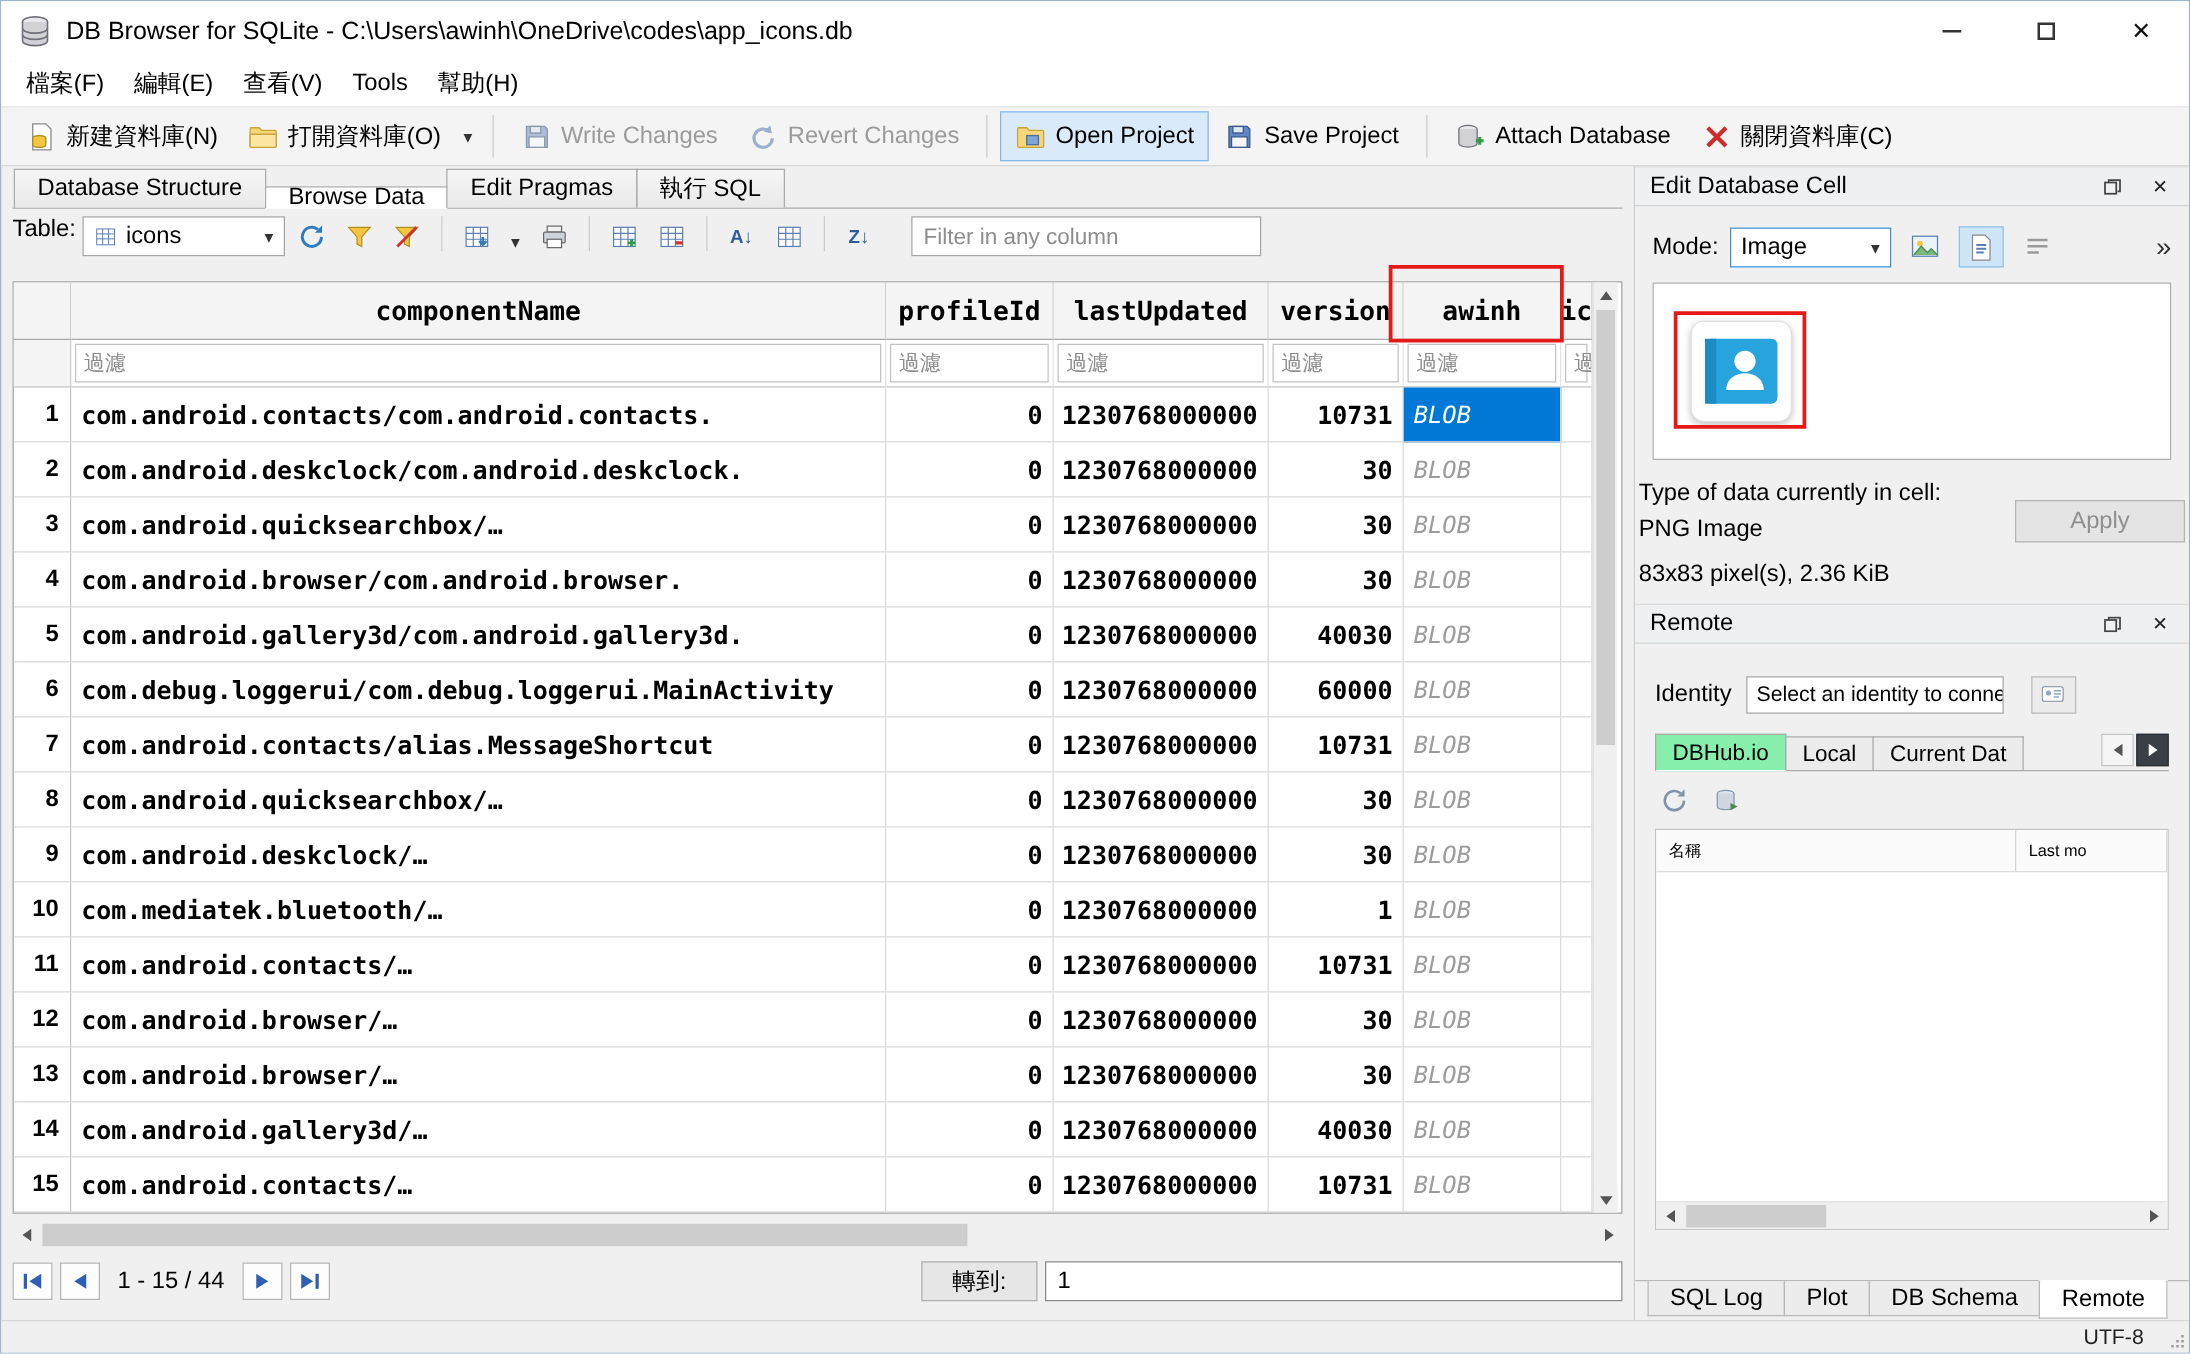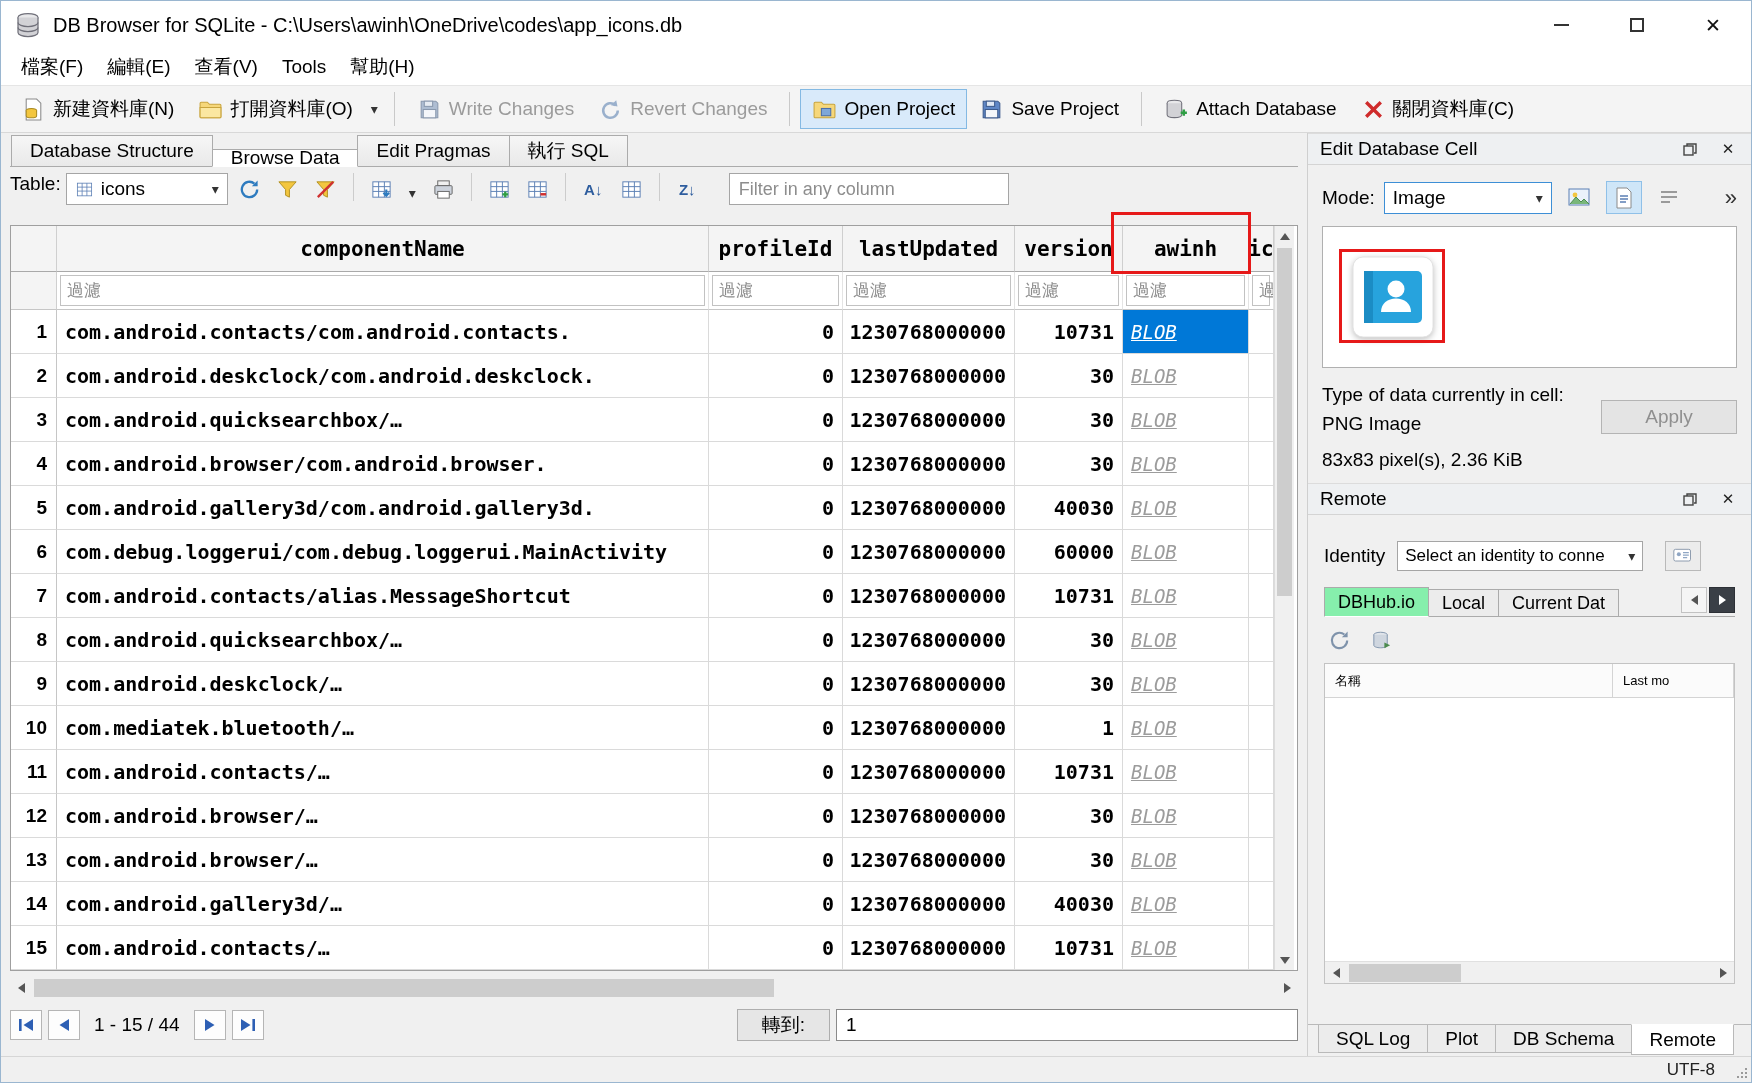--- a/index.html
+++ b/index.html
@@ -62,21 +62,21 @@
   .header-row{height:46px;}
   .hcell{background:#f4f4f4;border-right:1px solid #cfcfcf;border-bottom:1px solid #a9a9a9;display:flex;align-items:center;justify-content:center;font-family:"DejaVu Sans Mono","Liberation Mono",monospace;font-weight:700;font-size:21px;position:relative;white-space:nowrap;overflow:visible;}
   .filter-row{height:38px;}
   .fcell{border-right:1px solid #e4e4e4;border-bottom:1px solid #c6c6c6;padding:3px;overflow:hidden;}
   .fcell.gutter-f{background:#f4f4f4;border-right:1px solid #cfcfcf;}
   .fbox{width:100%;height:100%;border:1px solid #c2c2c2;display:flex;align-items:center;padding:0 6px;color:#8d8d8d;font-size:17px;background:#fff;white-space:nowrap;}
   .data-row{height:44px;}
   .cell{border-right:1px solid #dadada;border-bottom:1px solid #dadada;display:flex;align-items:center;font-family:"DejaVu Sans Mono","Liberation Mono",monospace;font-weight:700;font-size:20px;padding:0 8px;white-space:nowrap;overflow:hidden;}
   .cell.gutter{font-family:"Liberation Sans",sans-serif;justify-content:flex-end;font-size:19px;border-right:1px solid #c6c6c6;padding-right:9px;}
   .cell.numeric{justify-content:flex-end;}
-  .cell.blob{font-weight:400;font-style:italic;color:#9c9c9c;font-size:19px;text-decoration:underline;}
+  .cell.blob{font-weight:400;font-style:italic;color:#9c9c9c;font-size:19px;}
   .cell.blob.selected{background:#0078d7;color:#fff;}
   .cell.cut{padding:0 3px;}
 
   
   .red-box{position:absolute;border:3px solid #e61919;z-index:30;pointer-events:none;background:transparent;}
   .red-box-icon{left:-12px;top:-14px;width:140px;height:62px;}
   .red-box-preview{left:-12px;top:-6px;width:106px;height:94px;}
 
   
   .vscroll{width:20px;background:#f0f0f0;position:relative;border-left:1px solid #dcdcdc;flex:0 0 auto;}
@@ -101,36 +101,36 @@
   .goto-btn{margin-left:auto;height:32px;padding:0 24px;background:#e6e6e6;border:1px solid #aeaeae;font-size:19px;font-family:inherit;}
   .goto-input{width:462px;height:32px;border:1px solid #8a8a8a;padding:0 9px;font-size:19px;font-family:inherit;background:#fff;}
 
   
   .panel-header{height:32px;background:#eef0f2;border-top:1px solid #dcdcdc;border-bottom:1px solid #d4d4d4;display:flex;align-items:center;padding:0 12px;font-size:19px;flex:0 0 auto;}
   .ph-icons{margin-left:auto;display:flex;gap:16px;align-items:center;}
   .ph-btn{width:22px;height:22px;display:flex;align-items:center;justify-content:center;font-size:15px;color:#222;background:none;border:none;}
   .ph-btn svg{width:14px;height:13px;}
   .edit-body{height:318px;flex:0 0 auto;}
   .mode-row{display:flex;align-items:center;margin:16px 14px 0;gap:9px;font-size:19px;}
-  .mode-combo{width:168px;height:32px;border:1px solid #3d8fd6;background:#fff;display:flex;align-items:center;padding:0 8px;}
+  .mode-combo{width:129px;height:32px;border:1px solid #3d8fd6;background:#fff;display:flex;align-items:center;padding:0 8px;}
   .tool-sq{width:36px;height:33px;display:flex;align-items:center;justify-content:center;border:1px solid transparent;background:none;}
   .tool-sq svg{width:24px;height:24px;}
   .tool-sq.active{background:#cfe6f8;border:1px solid #8fc0e8;}
   .more{margin-left:auto;font-size:22px;color:#333;background:none;border:none;}
   .preview{margin:12px 14px 0;height:142px;background:#fff;border:1px solid #b0b0b0;position:relative;}
   .preview-icon{position:absolute;left:28px;top:28px;width:84px;height:84px;}
   .preview-icon svg{width:100%;height:100%;filter:drop-shadow(0 2px 3px rgba(0,0,0,.25));}
-  .info{margin:16px 14px 0;position:relative;font-size:19px;}
+  .info{margin:16px 3px 0;position:relative;font-size:19px;}
   .info .l2{margin-top:7px;}
   .info .l3{margin-top:14px;}
   .apply-btn{position:absolute;right:0;top:16px;width:136px;height:34px;background:#e4e4e4;border:1px solid #b4b4b4;color:#8f8f8f;font-size:19px;font-family:inherit;}
 
   .remote-body{flex:1;display:flex;flex-direction:column;padding:0 16px;min-height:0;}
   .identity-row{display:flex;align-items:center;gap:12px;margin-top:26px;font-size:19px;flex:0 0 auto;}
-  .identity-combo{width:246px;height:30px;border:1px solid #a5a5a5;background:#fff;display:flex;align-items:center;padding:0 7px;font-size:17px;white-space:nowrap;overflow:hidden;}
+  .identity-combo{width:206px;height:30px;border:1px solid #a5a5a5;background:#fff;display:flex;align-items:center;padding:0 7px;font-size:17px;white-space:nowrap;overflow:hidden;}
   .identity-combo .caret{margin-left:auto;}
   .id-btn{width:36px;height:30px;border:1px solid #b9b9b9;background:#ececec;margin-left:10px;display:flex;align-items:center;justify-content:center;}
   .id-btn svg{width:20px;height:18px;}
   .remote-tabs{display:flex;align-items:flex-end;margin-top:16px;position:relative;height:30px;border-bottom:1px solid #ababab;flex:0 0 auto;}
   .rtab{height:27px;padding:0 13px;display:flex;align-items:center;border:1px solid #ababab;border-bottom:none;background:#ececec;font-size:18px;white-space:nowrap;overflow:hidden;}
   .rtab + .rtab{margin-left:-1px;}
   .rtab.active{height:30px;background:#86efac;margin-bottom:-1px;border-bottom:1px solid #fff;z-index:2;}
   .rtab-scroll{position:absolute;right:0;bottom:3px;display:flex;gap:2px;background:#f0f0f0;z-index:3;}
   .rs-btn{width:26px;height:26px;display:flex;align-items:center;justify-content:center;border:1px solid #c2c2c2;background:#f5f5f5;}
   .rs-btn.dark{background:#3a3f46;border-color:#2c3036;}

